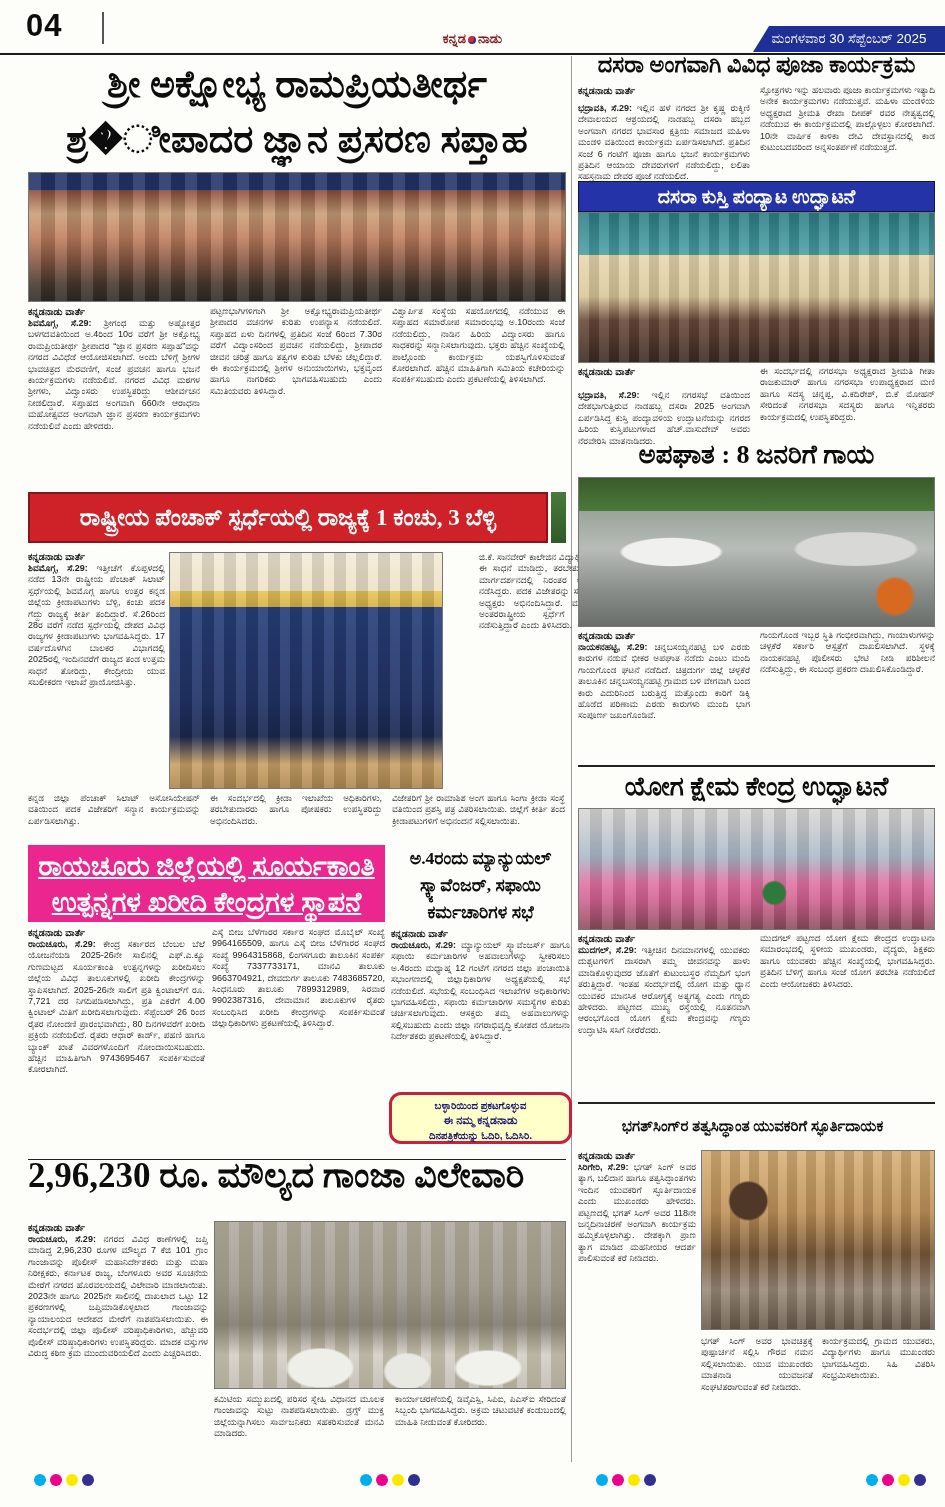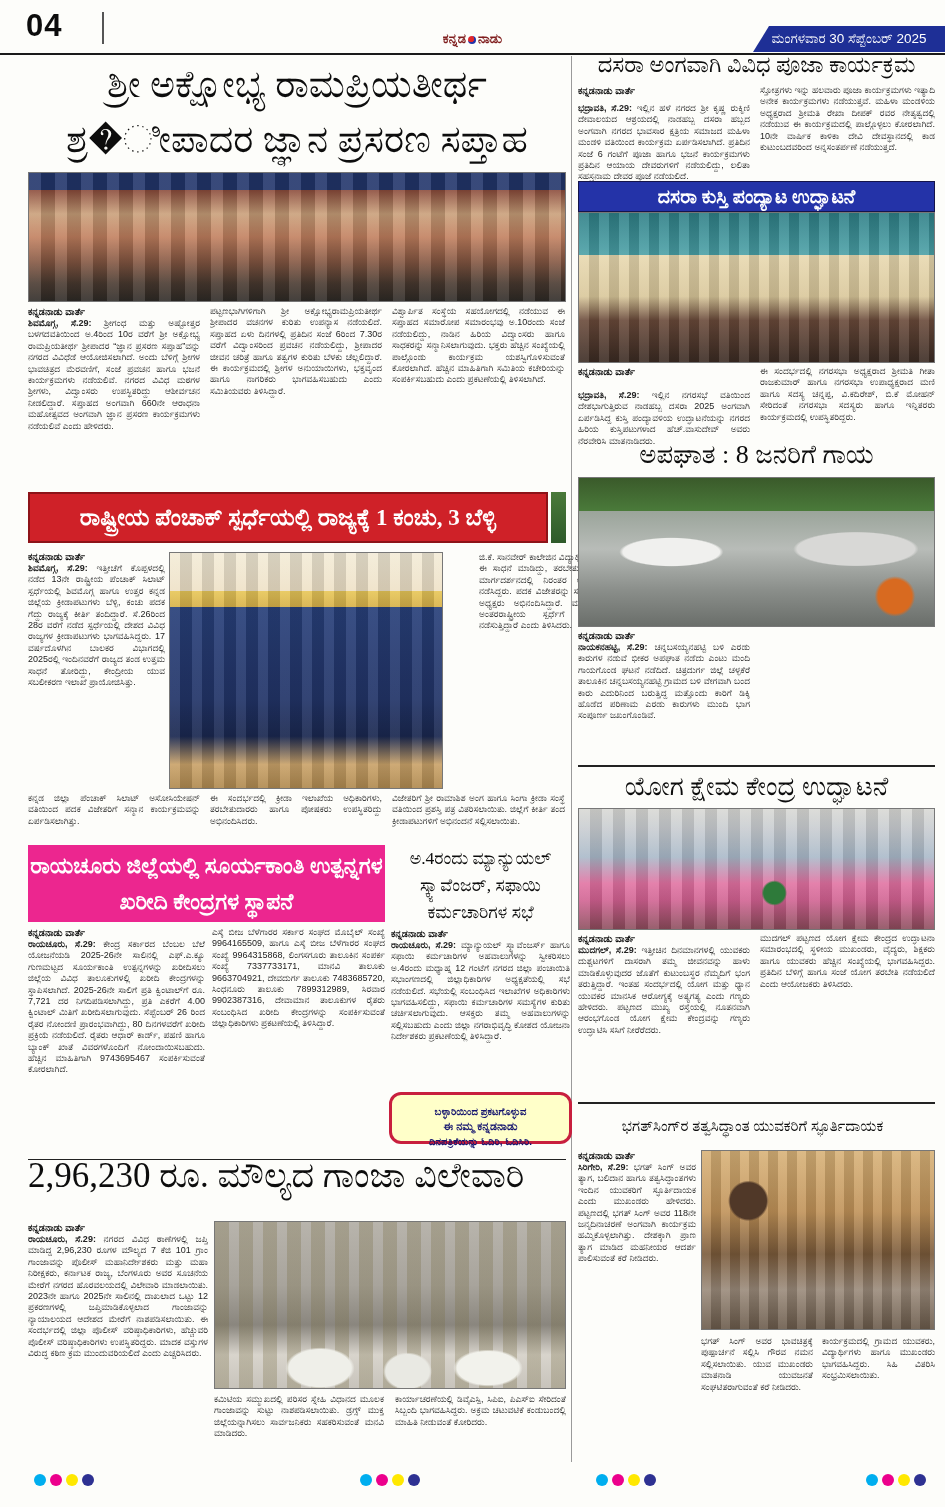--- a/index.html
+++ b/index.html
@@ -12,21 +12,21 @@
   .masthead{left:0;right:0;text-align:center;font-size:13px;font-weight:700;color:#7f1d1d;}
   .mastdot{display:inline-block;width:8px;height:8px;border-radius:50%;
            background:radial-gradient(circle at 35% 35%, #e0262c 0 45%, #2433a8 46% 100%);
            margin:0 2px;vertical-align:middle;}
   .dateban{background:#1e2f96;color:#fff;font-size:13.5px;font-weight:400;text-align:center;
            line-height:26px;clip-path:polygon(16px 0,100% 0,100% 100%,0 100%);}
   .hrule{background:#1a1a1a;}
   .vdiv{background:#9a9a9a;}
   .rule{background:#222;}
   
-  .headline{font-weight:400;color:#0d0d0d;text-align:center;font-family:"Liberation Serif",serif;}
+  .headline{font-weight:700;color:#0d0d0d;text-align:center;font-family:"Liberation Serif",serif;}
   .byl{font-size:9.5px;font-weight:700;color:#111;}
   .colt{font-size:9px;line-height:11.4px;text-align:justify;color:#222;overflow:hidden;}
   .colt b{font-weight:700;}
   .banner{color:#fff;font-weight:800;text-align:center;font-family:"Liberation Serif",serif;}
   
   .photo{overflow:hidden;border:1px solid #777;box-sizing:border-box;}
   .ph-main{background:
       repeating-linear-gradient(90deg, rgba(255,255,255,.10) 0 12px, rgba(0,0,0,.14) 12px 26px),
       linear-gradient(180deg,#22356b 0,#22356b 13%,#8a4a3a 13%,#caa07a 32%,#c2805f 50%,#8a5a44 68%,#4a3a30 86%,#2e2a26 100%);}
   .ph-pencak{background:
@@ -50,21 +50,21 @@
       linear-gradient(180deg,#d8b278 0,#c09258 34%,#7a5a3a 58%,#9a8a7a 78%,#6a5a4a 100%);}
   .ph-ganja{background:
       radial-gradient(ellipse at 30% 88%, #efefe9 0 9%, rgba(0,0,0,0) 10%),
       radial-gradient(ellipse at 55% 90%, #e9e9e3 0 8%, rgba(0,0,0,0) 9%),
       radial-gradient(ellipse at 78% 88%, #f2f2ec 0 8%, rgba(0,0,0,0) 9%),
       repeating-linear-gradient(90deg, rgba(120,110,70,.30) 0 14px, rgba(0,0,0,0) 14px 24px),
       linear-gradient(180deg,#b8b4ac 0,#a8a49c 38%,#8a867e 62%,#d8d4cc 80%,#c8c4bc 100%);}
   .ph-sliver{background:linear-gradient(180deg,#4a7a3a,#2e5a2a);}
   
   .promo{background:#ffffc9;border:3px solid #c81f3e;border-radius:12px;text-align:center;
-         color:#14146e;font-weight:700;box-sizing:border-box;padding-top:9px;}
+         color:#14146e;font-weight:700;box-sizing:border-box;padding-top:3px;}
   .promo .l1{font-size:10px;line-height:15px;}
   .promo .l2{font-size:11px;line-height:15px;}
   .promo .l3{font-size:10px;line-height:15px;}
   
   .regrow{display:flex;gap:4px;}
   .dot{width:12px;height:12px;border-radius:50%;}
   .dot-c{background:#00aeef;}.dot-m{background:#ec008c;}.dot-y{background:#ffe800;}.dot-k{background:#2e3192;}
 </style>
 </head>
 <body>
@@ -94,21 +94,21 @@
   <div class="abs byl" style="left:28px;top:551px;width:137px;">ಕನ್ನಡನಾಡು ವಾರ್ತೆ</div>
   <div class="abs colt" style="left:28px;top:563px;width:137px;height:226px;">
     <b>ಶಿವಮೊಗ್ಗ, ಸೆ.29:</b> <span>ಇತ್ತೀಚೆಗೆ ಕೊಪ್ಪಳದಲ್ಲಿ ನಡೆದ 13ನೇ ರಾಷ್ಟ್ರೀಯ ಪೆಂಚಾಕ್ ಸಿಲಾಟ್ ಸ್ಪರ್ಧೆಯಲ್ಲಿ ಶಿವಮೊಗ್ಗ ಹಾಗೂ ಉತ್ತರ ಕನ್ನಡ ಜಿಲ್ಲೆಯ ಕ್ರೀಡಾಪಟುಗಳು ಬೆಳ್ಳಿ, ಕಂಚು ಪದಕ ಗೆದ್ದು ರಾಜ್ಯಕ್ಕೆ ಕೀರ್ತಿ ತಂದಿದ್ದಾರೆ. ಸೆ.26ರಿಂದ 28ರ ವರೆಗೆ ನಡೆದ ಸ್ಪರ್ಧೆಯಲ್ಲಿ ದೇಶದ ವಿವಿಧ ರಾಜ್ಯಗಳ ಕ್ರೀಡಾಪಟುಗಳು ಭಾಗವಹಿಸಿದ್ದರು. 17 ವರ್ಷದೊಳಗಿನ ಬಾಲಕರ ವಿಭಾಗದಲ್ಲಿ 2025ರಲ್ಲಿ ಇಂದಿನವರೆಗೆ ರಾಜ್ಯದ ತಂಡ ಉತ್ತಮ ಸಾಧನೆ ತೋರಿದ್ದು, ಕೇಂದ್ರೀಯ ಯುವ ಸಬಲೀಕರಣ ಇಲಾಖೆ ಪ್ರಾಯೋಜಿಸಿತ್ತು.</span>
   </div>
   <div class="abs photo ph-pencak" style="left:169px;top:552px;width:274px;height:237px;"></div>
   <div class="abs colt" style="left:447px;top:552px;width:119px;height:237px;margin-left:32px;">ಜಿ.ಕೆ. ಸಾನವೇರ್ ಕಾಲೇಜಿನ ವಿದ್ಯಾರ್ಥಿಗಳು ಈ ಸಾಧನೆ ಮಾಡಿದ್ದು, ತರಬೇತುದಾರರ ಮಾರ್ಗದರ್ಶನದಲ್ಲಿ ನಿರಂತರ ಅಭ್ಯಾಸ ನಡೆಸಿದ್ದರು. ಪದಕ ವಿಜೇತರನ್ನು ಸಂಸ್ಥೆಯ ಅಧ್ಯಕ್ಷರು ಅಭಿನಂದಿಸಿದ್ದಾರೆ. ಮುಂದಿನ ಅಂತರರಾಷ್ಟ್ರೀಯ ಸ್ಪರ್ಧೆಗೆ ಸಿದ್ಧತೆ ನಡೆಸುತ್ತಿದ್ದಾರೆ ಎಂದು ತಿಳಿಸಿದರು.</div>
   <div class="abs colt" style="left:28px;top:793px;width:172px;height:50px;">ಕನ್ನಡ ಜಿಲ್ಲಾ ಪೆಂಚಾಕ್ ಸಿಲಾಟ್ ಅಸೋಸಿಯೇಷನ್ ವತಿಯಿಂದ ಪದಕ ವಿಜೇತರಿಗೆ ಸನ್ಮಾನ ಕಾರ್ಯಕ್ರಮವನ್ನು ಏರ್ಪಡಿಸಲಾಗಿತ್ತು.</div>
   <div class="abs colt" style="left:210px;top:793px;width:172px;height:50px;">ಈ ಸಂದರ್ಭದಲ್ಲಿ ಕ್ರೀಡಾ ಇಲಾಖೆಯ ಅಧಿಕಾರಿಗಳು, ತರಬೇತುದಾರರು ಹಾಗೂ ಪೋಷಕರು ಉಪಸ್ಥಿತರಿದ್ದು ಅಭಿನಂದಿಸಿದರು.</div>
   <div class="abs colt" style="left:392px;top:793px;width:173px;height:50px;">ವಿಜೇತರಿಗೆ ಶ್ರೀ ರಾಮಾಶಿಶ ಅಂಗ ಹಾಗೂ ಸಿಂಗಾ ಕ್ರೀಡಾ ಸಂಸ್ಥೆ ವತಿಯಿಂದ ಪ್ರಶಸ್ತಿ ಪತ್ರ ವಿತರಿಸಲಾಯಿತು. ಜಿಲ್ಲೆಗೆ ಕೀರ್ತಿ ತಂದ ಕ್ರೀಡಾಪಟುಗಳಿಗೆ ಅಭಿನಂದನೆ ಸಲ್ಲಿಸಲಾಯಿತು.</div>
 
-  <div class="abs banner" style="left:28px;top:845px;width:357px;height:77px;background:#ec268f;font-size:22px;line-height:36px;padding-top:3px;box-sizing:border-box;">ರಾಯಚೂರು ಜಿಲ್ಲೆಯಲ್ಲಿ ಸೂರ್ಯಕಾಂತಿ ಉತ್ಪನ್ನಗಳ ಖರೀದಿ ಕೇಂದ್ರಗಳ ಸ್ಥಾಪನೆ</div>
+  <div class="abs banner" style="left:28px;top:845px;width:357px;height:77px;background:#ec268f;font-size:27px;line-height:36px;padding-top:3px;box-sizing:border-box;text-decoration:underline;">ರಾಯಚೂರು ಜಿಲ್ಲೆಯಲ್ಲಿ ಸೂರ್ಯಕಾಂತಿ ಉತ್ಪನ್ನಗಳ ಖರೀದಿ ಕೇಂದ್ರಗಳ ಸ್ಥಾಪನೆ</div>
   <div class="abs byl" style="left:28px;top:927px;width:177px;">ಕನ್ನಡನಾಡು ವಾರ್ತೆ</div>
   <div class="abs colt" style="left:28px;top:939px;width:177px;height:222px;">
     <b>ರಾಯಚೂರು, ಸೆ.29:</b> <span>ಕೇಂದ್ರ ಸರ್ಕಾರದ ಬೆಂಬಲ ಬೆಲೆ ಯೋಜನೆಯಡಿ 2025-26ನೇ ಸಾಲಿನಲ್ಲಿ ಎಫ್.ಎ.ಕ್ಯೂ ಗುಣಮಟ್ಟದ ಸೂರ್ಯಕಾಂತಿ ಉತ್ಪನ್ನಗಳನ್ನು ಖರೀದಿಸಲು ಜಿಲ್ಲೆಯ ವಿವಿಧ ತಾಲೂಕುಗಳಲ್ಲಿ ಖರೀದಿ ಕೇಂದ್ರಗಳನ್ನು ಸ್ಥಾಪಿಸಲಾಗಿದೆ. 2025-26ನೇ ಸಾಲಿಗೆ ಪ್ರತಿ ಕ್ವಿಂಟಾಲ್‌ಗೆ ರೂ. 7,721 ದರ ನಿಗದಿಪಡಿಸಲಾಗಿದ್ದು, ಪ್ರತಿ ಎಕರೆಗೆ 4.00 ಕ್ವಿಂಟಾಲ್ ಮಿತಿಗೆ ಖರೀದಿಸಲಾಗುವುದು. ಸೆಪ್ಟೆಂಬರ್ 26 ರಿಂದ ರೈತರ ನೋಂದಣಿ ಪ್ರಾರಂಭವಾಗಿದ್ದು, 80 ದಿನಗಳವರೆಗೆ ಖರೀದಿ ಪ್ರಕ್ರಿಯೆ ನಡೆಯಲಿದೆ. ರೈತರು ಆಧಾರ್ ಕಾರ್ಡ್, ಪಹಣಿ ಹಾಗೂ ಬ್ಯಾಂಕ್ ಖಾತೆ ವಿವರಗಳೊಂದಿಗೆ ನೋಂದಾಯಿಸಬಹುದು. ಹೆಚ್ಚಿನ ಮಾಹಿತಿಗಾಗಿ 9743695467 ಸಂಪರ್ಕಿಸುವಂತೆ ಕೋರಲಾಗಿದೆ.</span>
   </div>
   <div class="abs colt" style="left:212px;top:927px;width:173px;height:234px;">ಎಸ್ಕೆ ಬೀಜ ಬೆಳೆಗಾರರ ಸರ್ಕಾರ ಸಂಘದ ಮೊಬೈಲ್ ಸಂಖ್ಯೆ 9964165509, ಹಾಗೂ ಎಸ್ಕೆ ಬೀಜ ಬೆಳೆಗಾರರ ಸಂಘದ ಸಂಖ್ಯೆ 9964315868, ಲಿಂಗಸಗೂರು ತಾಲೂಕಿನ ಸಂಪರ್ಕ ಸಂಖ್ಯೆ 7337733171, ಮಾನವಿ ತಾಲೂಕು 9663704921, ದೇವದುರ್ಗ ತಾಲೂಕು 7483685720, ಸಿಂಧನೂರು ತಾಲೂಕು 7899312989, ಸಿರವಾರ 9902387316, ದೇವಾಮಾನ ತಾಲೂಕುಗಳ ರೈತರು ಸಂಬಂಧಿಸಿದ ಖರೀದಿ ಕೇಂದ್ರಗಳನ್ನು ಸಂಪರ್ಕಿಸುವಂತೆ ಜಿಲ್ಲಾಧಿಕಾರಿಗಳು ಪ್ರಕಟಣೆಯಲ್ಲಿ ತಿಳಿಸಿದ್ದಾರೆ.</div>
 
   <div class="abs headline" style="left:391px;top:845px;width:179px;height:80px;font-size:17.5px;line-height:27px;">ಅ.4ರಂದು ಮ್ಯಾನ್ಯುಯಲ್ ಸ್ಕ್ಯಾವೆಂಜರ್, ಸಫಾಯಿ ಕರ್ಮಚಾರಿಗಳ ಸಭೆ</div>
   <div class="abs byl" style="left:391px;top:928px;width:179px;">ಕನ್ನಡನಾಡು ವಾರ್ತೆ</div>
   <div class="abs colt" style="left:391px;top:940px;width:179px;height:148px;">
     <b>ರಾಯಚೂರು, ಸೆ.29:</b> <span>ಮ್ಯಾನ್ಯುಯಲ್ ಸ್ಕ್ಯಾವೆಂಜರ್ಸ್ ಹಾಗೂ ಸಫಾಯಿ ಕರ್ಮಚಾರಿಗಳ ಅಹವಾಲುಗಳನ್ನು ಸ್ವೀಕರಿಸಲು ಅ.4ರಂದು ಮಧ್ಯಾಹ್ನ 12 ಗಂಟೆಗೆ ನಗರದ ಜಿಲ್ಲಾ ಪಂಚಾಯಿತಿ ಸಭಾಂಗಣದಲ್ಲಿ ಜಿಲ್ಲಾಧಿಕಾರಿಗಳ ಅಧ್ಯಕ್ಷತೆಯಲ್ಲಿ ಸಭೆ ನಡೆಯಲಿದೆ. ಸಭೆಯಲ್ಲಿ ಸಂಬಂಧಿಸಿದ ಇಲಾಖೆಗಳ ಅಧಿಕಾರಿಗಳು ಭಾಗವಹಿಸಲಿದ್ದು, ಸಫಾಯಿ ಕರ್ಮಚಾರಿಗಳ ಸಮಸ್ಯೆಗಳ ಕುರಿತು ಚರ್ಚಿಸಲಾಗುವುದು. ಆಸಕ್ತರು ತಮ್ಮ ಅಹವಾಲುಗಳನ್ನು ಸಲ್ಲಿಸಬಹುದು ಎಂದು ಜಿಲ್ಲಾ ನಗರಾಭಿವೃದ್ಧಿ ಕೋಶದ ಯೋಜನಾ ನಿರ್ದೇಶಕರು ಪ್ರಕಟಣೆಯಲ್ಲಿ ತಿಳಿಸಿದ್ದಾರೆ.</span>
@@ -145,20 +145,21 @@
     <b>ಭದ್ರಾವತಿ, ಸೆ.29:</b> <span>ಇಲ್ಲಿನ ನಗರಸಭೆ ವತಿಯಿಂದ ದೇಶಭಾಗುತ್ತಿರುವ ನಾಡಹಬ್ಬ ದಸರಾ 2025 ಅಂಗವಾಗಿ ಏರ್ಪಡಿಸಿದ್ದ ಕುಸ್ತಿ ಪಂದ್ಯಾವಳಿಯ ಉದ್ಘಾಟನೆಯನ್ನು ನಗರದ ಹಿರಿಯ ಕುಸ್ತಿಪಟುಗಳಾದ ಹೆಚ್.ವಾಸುದೇವ್ ಅವರು ನೆರವೇರಿಸಿ ಮಾತನಾಡಿದರು.</span>
   </div>
   <div class="abs colt" style="left:760px;top:366px;width:175px;height:68px;">ಈ ಸಂದರ್ಭದಲ್ಲಿ ನಗರಸಭಾ ಅಧ್ಯಕ್ಷರಾದ ಶ್ರೀಮತಿ ಗೀತಾ ರಾಜಕುಮಾರ್ ಹಾಗೂ ನಗರಸಭಾ ಉಪಾಧ್ಯಕ್ಷರಾದ ಮಣಿ ಹಾಗೂ ಸದಸ್ಯ ಚನ್ನಪ್ಪ, ವಿ.ಕದಿರೇಶ್, ಬಿ.ಕೆ ಮೋಹನ್ ಸೇರಿದಂತೆ ನಗರಸಭಾ ಸದಸ್ಯರು ಹಾಗೂ ಇನ್ನಿತರರು ಕಾರ್ಯಕ್ರಮದಲ್ಲಿ ಉಪಸ್ಥಿತರಿದ್ದರು.</div>
 
   <div class="abs headline" style="left:578px;top:436px;width:357px;height:38px;font-size:26px;line-height:38px;">ಅಪಘಾತ : 8 ಜನರಿಗೆ ಗಾಯ</div>
   <div class="abs photo ph-accident" style="left:578px;top:477px;width:357px;height:150px;"></div>
   <div class="abs byl" style="left:578px;top:630px;width:172px;">ಕನ್ನಡನಾಡು ವಾರ್ತೆ</div>
   <div class="abs colt" style="left:578px;top:642px;width:172px;height:120px;">
     <b>ನಾಯಕನಹಟ್ಟಿ, ಸೆ.29:</b> <span>ಚನ್ನಬಸಯ್ಯನಹಟ್ಟಿ ಬಳಿ ಎರಡು ಕಾರುಗಳ ನಡುವೆ ಭೀಕರ ಅಪಘಾತ ನಡೆದು ಎಂಟು ಮಂದಿ ಗಾಯಗೊಂಡ ಘಟನೆ ನಡೆದಿದೆ. ಚಿತ್ರದುರ್ಗ ಜಿಲ್ಲೆ ಚಳ್ಳಕೆರೆ ತಾಲೂಕಿನ ಚನ್ನಬಸಯ್ಯನಹಟ್ಟಿ ಗ್ರಾಮದ ಬಳಿ ವೇಗವಾಗಿ ಬಂದ ಕಾರು ಎದುರಿನಿಂದ ಬರುತ್ತಿದ್ದ ಮತ್ತೊಂದು ಕಾರಿಗೆ ಡಿಕ್ಕಿ ಹೊಡೆದ ಪರಿಣಾಮ ಎರಡು ಕಾರುಗಳು ಮುಂದಿ ಭಾಗ ಸಂಪೂರ್ಣ ಜಖಂಗೊಂಡಿವೆ.</span>
   </div>
+  <div class="abs colt" style="left:760px;top:630px;width:175px;height:132px;">ಗಾಯಗೊಂಡ ಇಬ್ಬರ ಸ್ಥಿತಿ ಗಂಭೀರವಾಗಿದ್ದು, ಗಾಯಾಳುಗಳನ್ನು ಚಳ್ಳಕೆರೆ ಸರ್ಕಾರಿ ಆಸ್ಪತ್ರೆಗೆ ದಾಖಲಿಸಲಾಗಿದೆ. ಸ್ಥಳಕ್ಕೆ ನಾಯಕನಹಟ್ಟಿ ಪೊಲೀಸರು ಭೇಟಿ ನೀಡಿ ಪರಿಶೀಲನೆ ನಡೆಸುತ್ತಿದ್ದು, ಈ ಸಂಬಂಧ ಪ್ರಕರಣ ದಾಖಲಿಸಿಕೊಂಡಿದ್ದಾರೆ.</div>
   <div class="abs rule" style="left:578px;top:765px;width:357px;height:2px;"></div>
 
   <div class="abs headline" style="left:578px;top:769px;width:357px;height:36px;font-size:26px;line-height:36px;">ಯೋಗ ಕ್ಷೇಮ ಕೇಂದ್ರ ಉದ್ಘಾಟನೆ</div>
   <div class="abs photo ph-yoga" style="left:578px;top:808px;width:357px;height:122px;"></div>
   <div class="abs byl" style="left:578px;top:933px;width:172px;">ಕನ್ನಡನಾಡು ವಾರ್ತೆ</div>
   <div class="abs colt" style="left:578px;top:945px;width:172px;height:156px;">
     <b>ಮುದಗಲ್, ಸೆ.29:</b> <span>ಇತ್ತೀಚಿನ ದಿನಮಾನಗಳಲ್ಲಿ ಯುವಕರು ದುಶ್ಚಟಗಳಿಗೆ ದಾಸರಾಗಿ ತಮ್ಮ ಜೀವನವನ್ನು ಹಾಳು ಮಾಡಿಕೊಳ್ಳುವುದರ ಜೊತೆಗೆ ಕುಟುಂಬಸ್ಥರ ನೆಮ್ಮದಿಗೆ ಭಂಗ ತರುತ್ತಿದ್ದಾರೆ. ಇಂತಹ ಸಂದರ್ಭದಲ್ಲಿ ಯೋಗ ಮತ್ತು ಧ್ಯಾನ ಯುವಕರ ಮಾನಸಿಕ ಆರೋಗ್ಯಕ್ಕೆ ಅತ್ಯಗತ್ಯ ಎಂದು ಗಣ್ಯರು ಹೇಳಿದರು. ಪಟ್ಟಣದ ಮುಖ್ಯ ರಸ್ತೆಯಲ್ಲಿ ನೂತನವಾಗಿ ಆರಂಭಗೊಂಡ ಯೋಗ ಕ್ಷೇಮ ಕೇಂದ್ರವನ್ನು ಗಣ್ಯರು ಉದ್ಘಾಟಿಸಿ ಸಸಿಗೆ ನೀರೆರೆದರು.</span>
   </div>
   <div class="abs colt" style="left:760px;top:933px;width:175px;height:168px;">ಮುದಗಲ್ ಪಟ್ಟಣದ ಯೋಗ ಕ್ಷೇಮ ಕೇಂದ್ರದ ಉದ್ಘಾಟನಾ ಸಮಾರಂಭದಲ್ಲಿ ಸ್ಥಳೀಯ ಮುಖಂಡರು, ವೈದ್ಯರು, ಶಿಕ್ಷಕರು ಹಾಗೂ ಯುವಕರು ಹೆಚ್ಚಿನ ಸಂಖ್ಯೆಯಲ್ಲಿ ಭಾಗವಹಿಸಿದ್ದರು. ಪ್ರತಿದಿನ ಬೆಳಿಗ್ಗೆ ಹಾಗೂ ಸಂಜೆ ಯೋಗ ತರಬೇತಿ ನಡೆಯಲಿದೆ ಎಂದು ಆಯೋಜಕರು ತಿಳಿಸಿದರು.</div>
   <div class="abs rule" style="left:578px;top:1102px;width:357px;height:2px;"></div>

